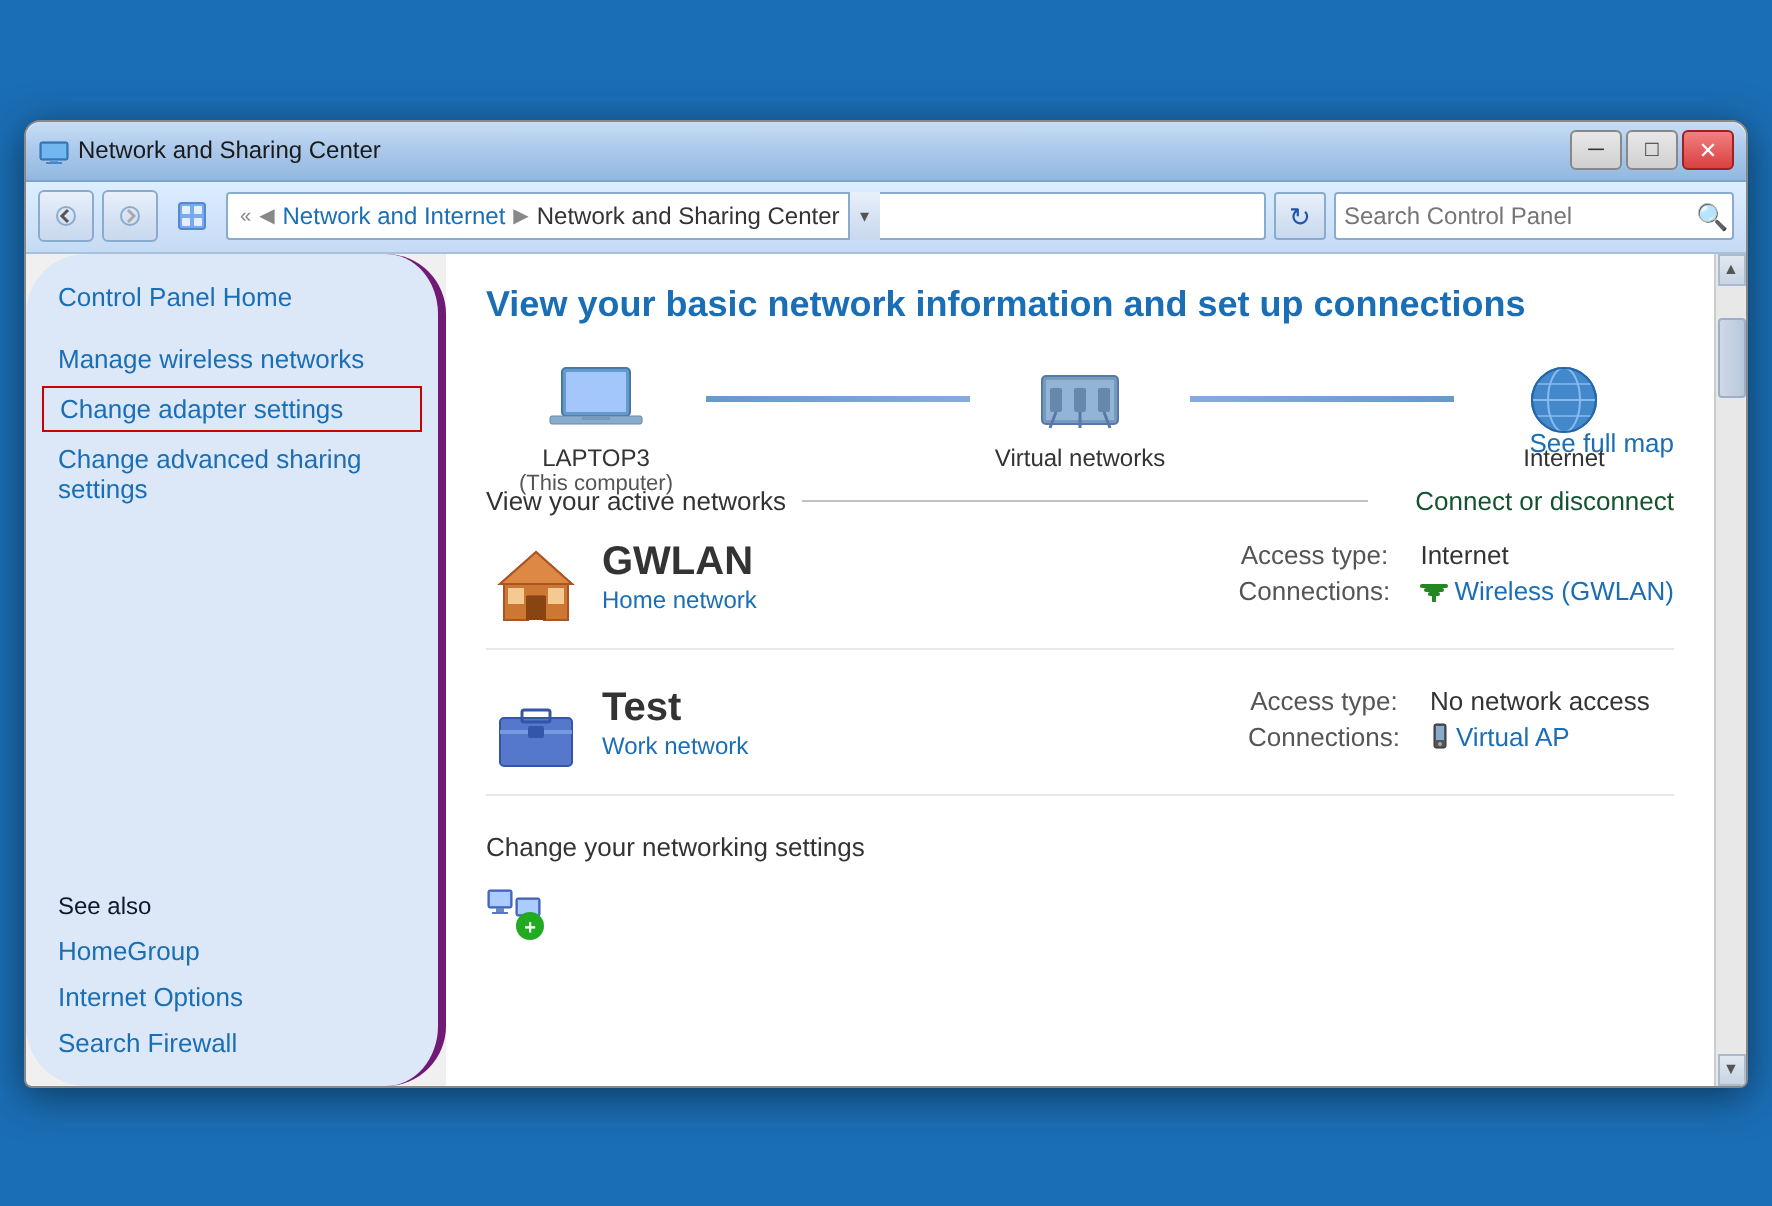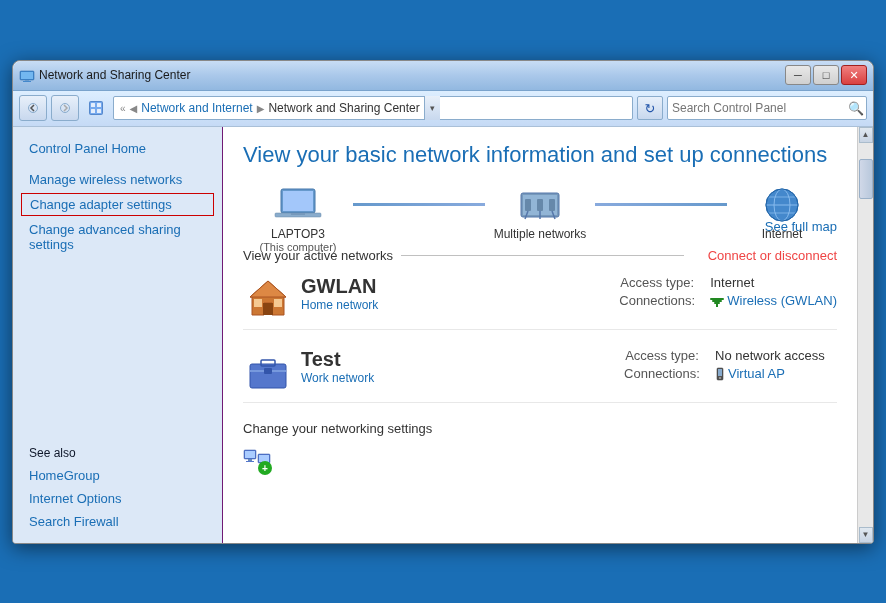--- a/index.html
+++ b/index.html
@@ -169,25 +169,26 @@
     
     .main-area {
       flex: 1;
       display: flex;
       overflow: hidden;
     }
     
     .sidebar {
       width: 210px;
       background: #dce8f7;
-      border-right: 1px solid #701a75;
+      border-right: 4px solid #701a75;
       padding: 10px 0;
       display: flex;
       flex-direction: column;
       overflow-y: auto;
+      border-radius: 30px;
     }
     .sidebar-link {
       padding: 4px 16px;
       color: #1a6eb5;
       cursor: pointer;
       font-size: 13px;
       text-decoration: none;
     }
     .sidebar-link.highlighted {
       border: 1px solid #cc0000;
@@ -231,23 +232,23 @@
       border: 1px solid #aabccc;
       display: flex;
       align-items: center;
       justify-content: center;
       font-size: 8px;
       color: #555;
       cursor: pointer;
     }
     
     .page-title {
-      font-size: 22px;
+      font-size: 18px;
       color: #1a6eb5;
-      font-weight: normal;
+      font-weight: bold;
       margin-bottom: 16px;
       line-height: 1.3;
     }
     .network-map {
       display: flex;
       align-items: center;
       margin-bottom: 16px;
       position: relative;
     }
     .network-nodes {
@@ -298,21 +299,21 @@
       color: #333;
       white-space: nowrap;
       margin-right: 8px;
     }
     .section-line {
       flex: 1;
       height: 1px;
       background: #c0c0c0;
     }
     .section-action {
-      color: #ef4444;
+      color: #14532d;
       font-size: 13px;
       cursor: pointer;
       margin-left: 24px;
     }
     .network-item {
       display: flex;
       align-items: flex-start;
       margin-bottom: 18px;
       padding-bottom: 10px;
       border-bottom: 1px solid #e8e8e8;
@@ -486,21 +487,21 @@
                 <rect x="8" y="10" width="34" height="20" fill="#99bbdd" opacity="0.8"></rect>
                 <rect x="10" y="14" width="6" height="12" rx="1" fill="#6688aa"></rect>
                 <rect x="22" y="14" width="6" height="12" rx="1" fill="#6688aa"></rect>
                 <rect x="34" y="14" width="6" height="12" rx="1" fill="#6688aa"></rect>
 
                 <line x1="13" y1="26" x2="10" y2="34" stroke="#5577aa" stroke-width="1.5"></line>
                 <line x1="25" y1="26" x2="25" y2="34" stroke="#5577aa" stroke-width="1.5"></line>
                 <line x1="37" y1="26" x2="40" y2="34" stroke="#5577aa" stroke-width="1.5"></line>
               </svg>
             </div>
-            <div class="node-label">Multiple networks</div>
+            <div class="node-label">Virtual networks</div>
           </div>
 
           <div style="flex:1;height:3px;background:linear-gradient(to right,#88aadd,#6699cc);margin-top:18px;"></div>
 
           <div class="network-node">
             <div class="node-icon">
               <svg viewBox="0 0 50 40" width="50" height="40">
                 <circle cx="25" cy="20" r="16" fill="#4488cc" stroke="#2266aa" stroke-width="1"></circle>
                 <ellipse cx="25" cy="20" rx="8" ry="16" fill="none" stroke="#88bbee" stroke-width="1"></ellipse>
                 <line x1="9" y1="20" x2="41" y2="20" stroke="#88bbee" stroke-width="1"></line>

